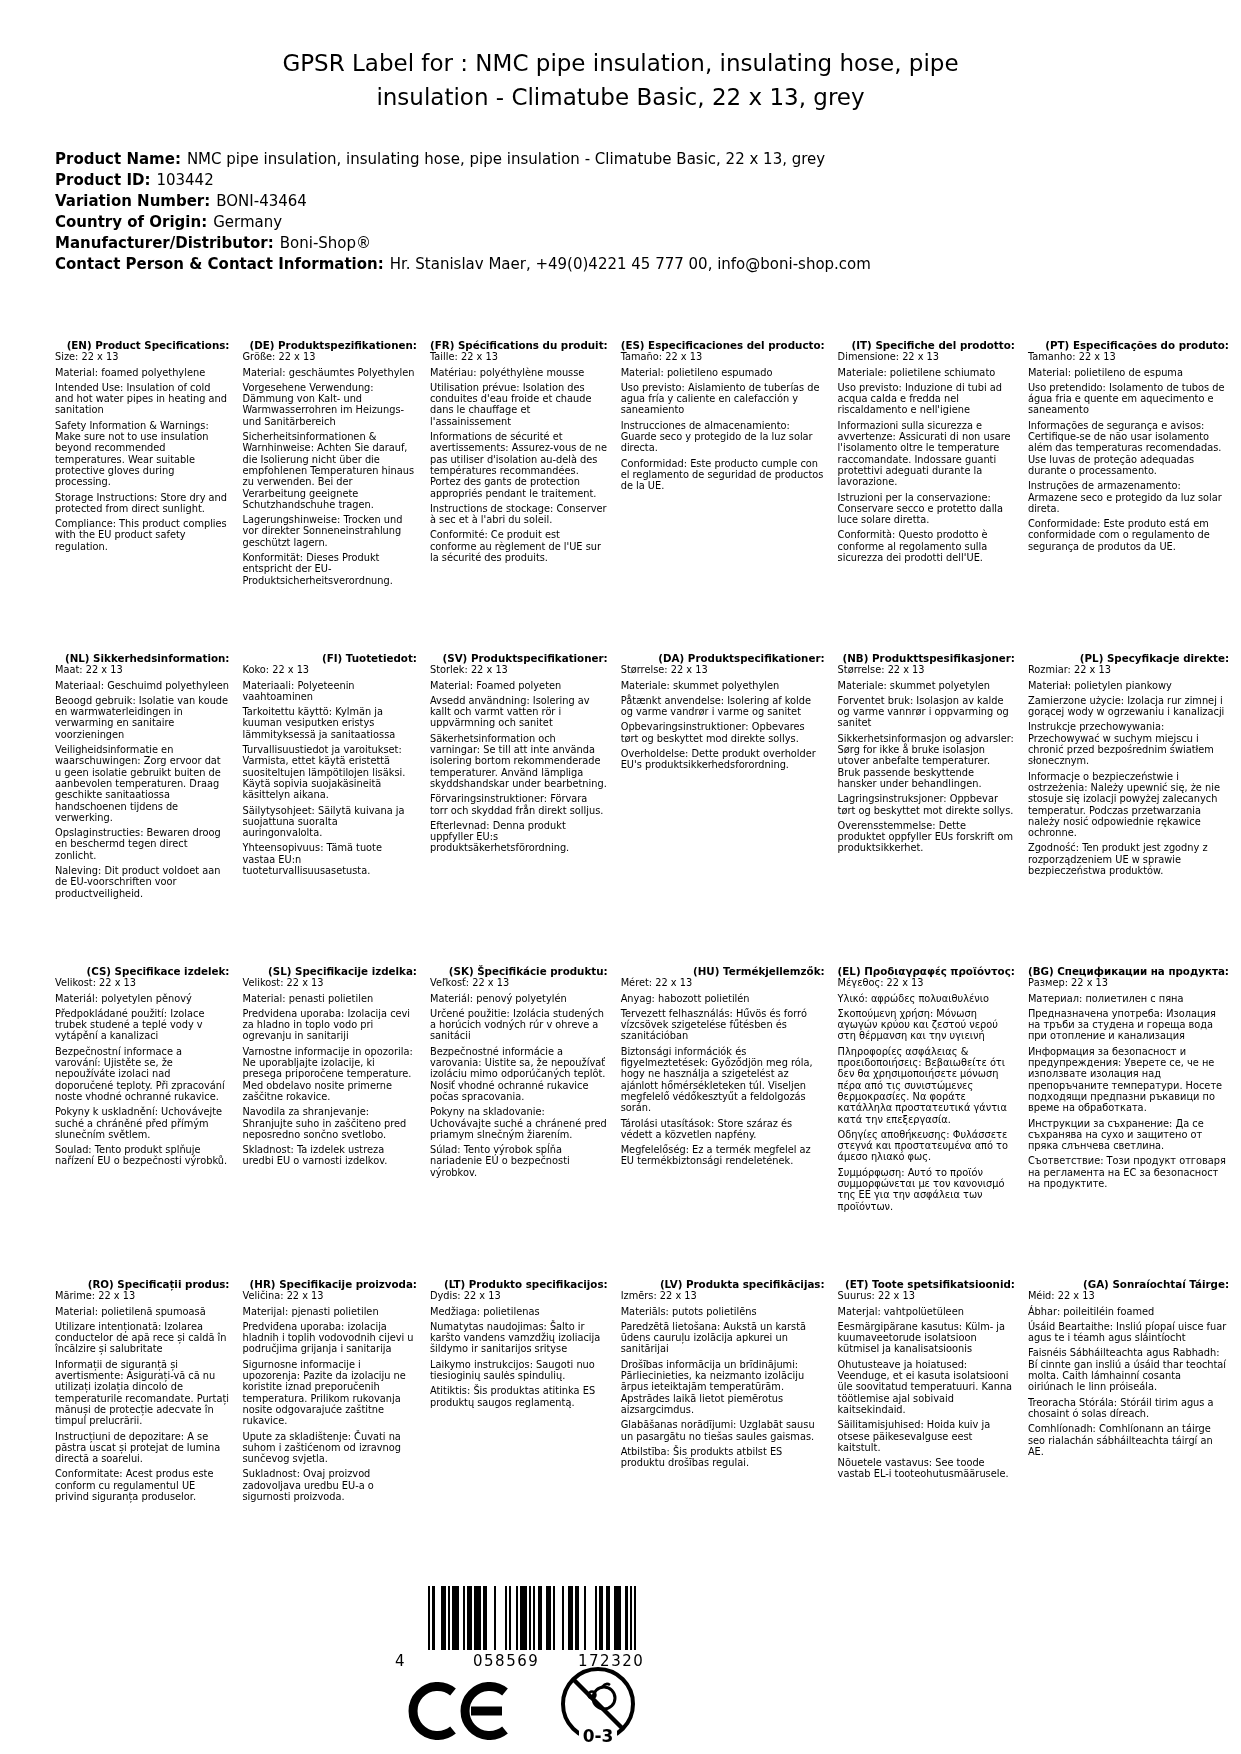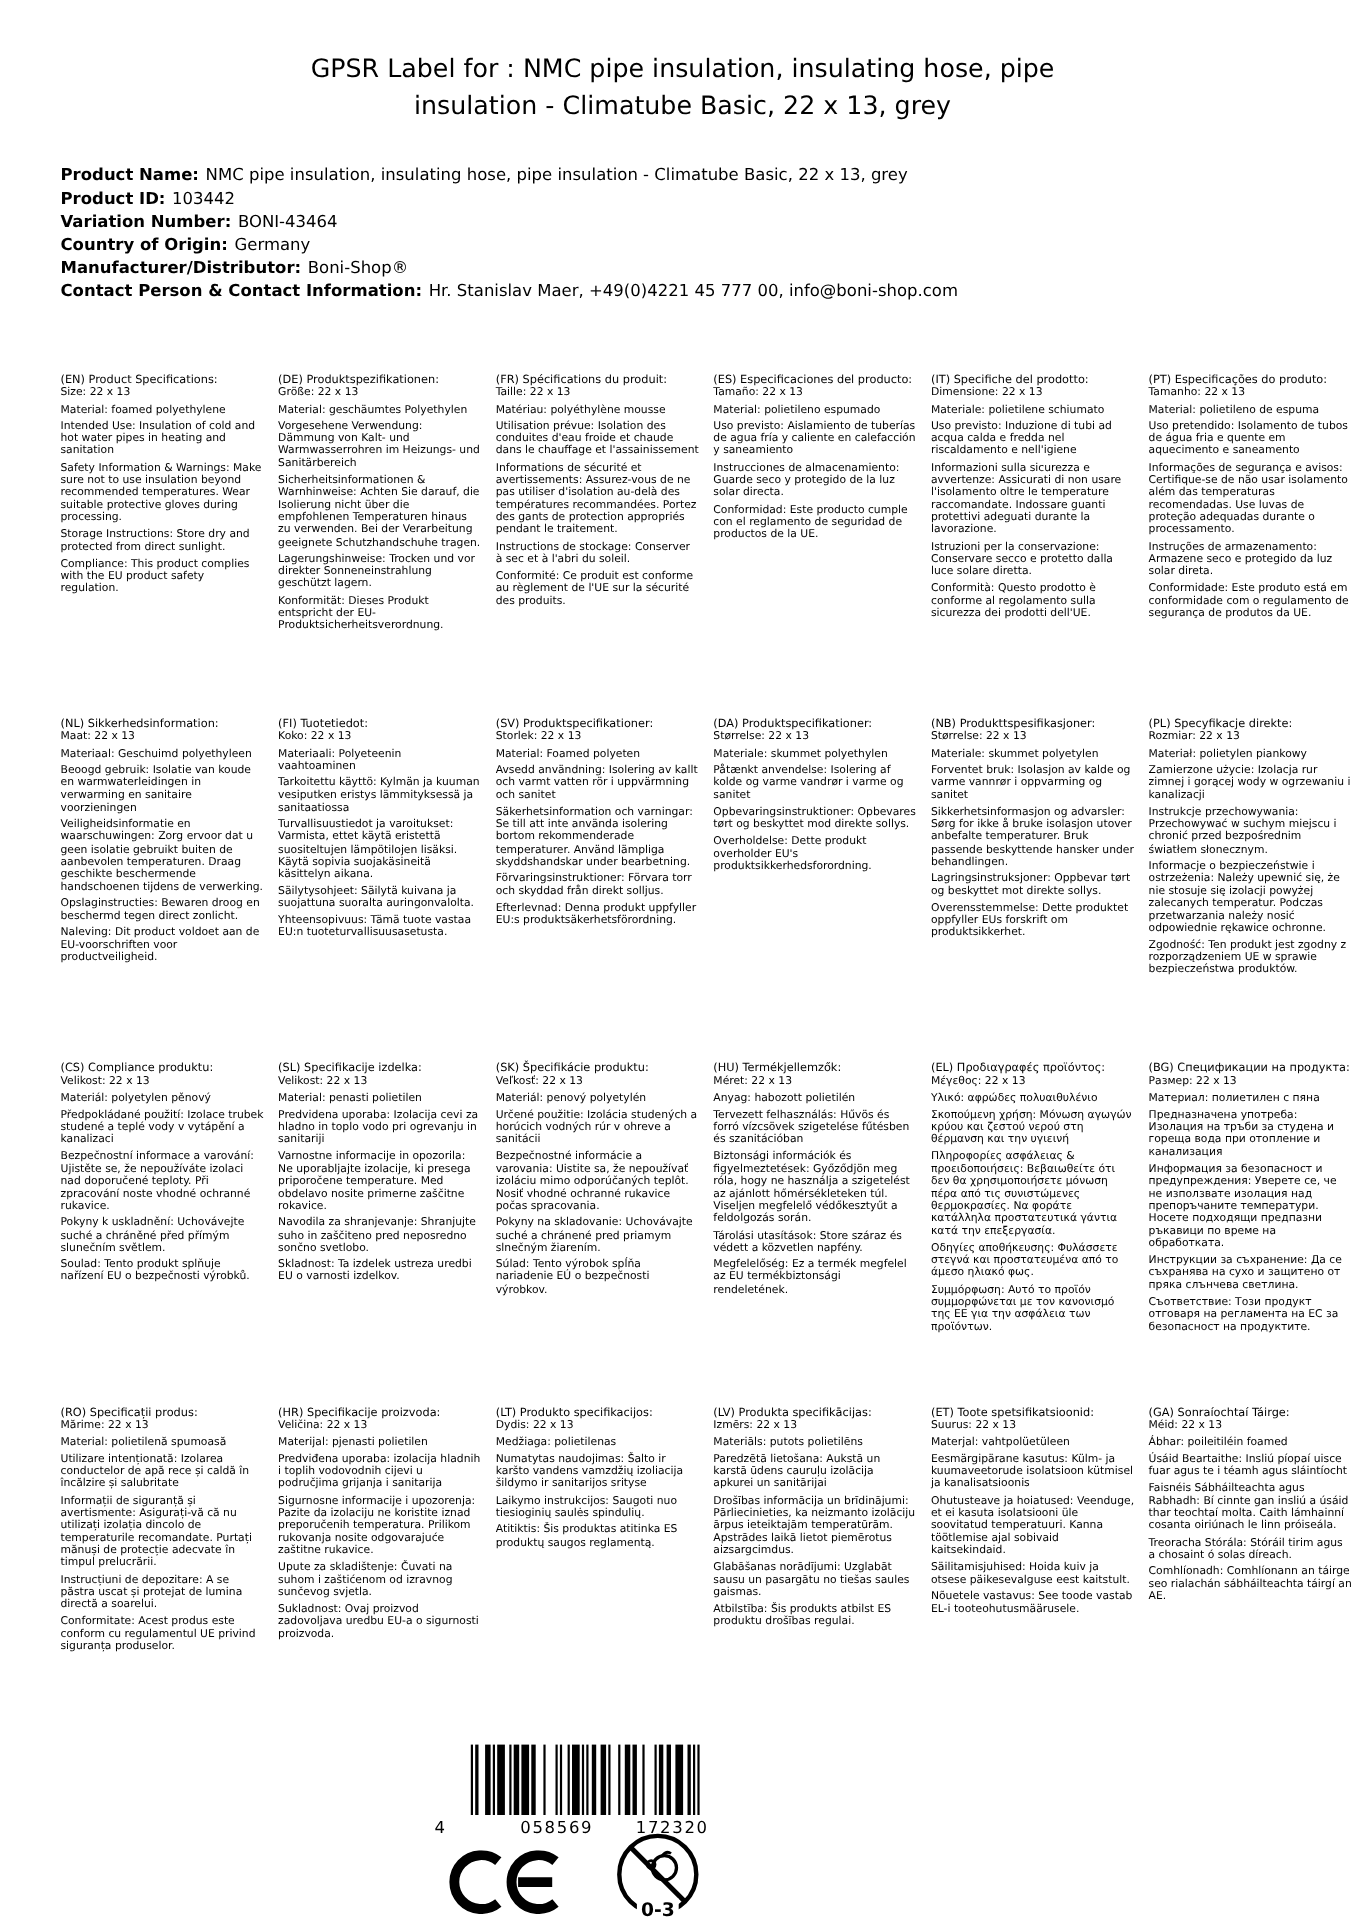--- a/index.html
+++ b/index.html
@@ -6,21 +6,21 @@
   .page{position:relative;width:1241px;height:1754px;background:#ffffff;margin:0 auto;
         font-family:"DejaVu Sans",sans-serif;color:#000;overflow:hidden;}
   .title{position:absolute;top:46px;left:0;width:100%;text-align:center;
          font-size:23px;font-weight:normal;line-height:34px;}
   .info{position:absolute;left:55px;top:150px;font-size:15px;line-height:19px;}
   .irow{margin-bottom:2px;white-space:nowrap;}
   .irow b{margin-right:6px;}
   .grid{position:absolute;left:55px;top:340px;width:1174px;display:grid;
         grid-template-columns:repeat(6,1fr);column-gap:13px;grid-auto-rows:313px;}
   .block{font-size:9.8px;line-height:11.3px;}
-  .block h3{font-size:10.3px;margin:0;font-weight:normal;white-space:nowrap;}
+  .block h3{font-size:10.3px;margin:0;font-weight:bold;white-space:nowrap;text-align:right;}
   .block p{margin:0 0 4px 0;}
   .barcode{position:absolute;left:428px;top:1586px;height:64px;display:flex;align-items:stretch;}
   .barcode div{height:100%;}
   .ean{position:absolute;left:395px;top:1652px;width:260px;height:18px;
        font-size:15px;letter-spacing:1.5px;}
   .ean span{position:absolute;top:0;}
   .ean .d1{left:0;}
   .ean .d2{left:78px;}
   .ean .d3{left:183px;}
   .ce{position:absolute;left:405px;top:1682px;}
@@ -175,21 +175,21 @@
       <div class="block">
         <h3>(NL) Sikkerhedsinformation:</h3>
         <div>
 
             <p>Maat: 22 x 13</p>
 
             <p>Materiaal: Geschuimd polyethyleen</p>
 
             <p>Beoogd gebruik: Isolatie van koude en warmwaterleidingen in verwarming en sanitaire voorzieningen</p>
 
-            <p>Veiligheidsinformatie en waarschuwingen: Zorg ervoor dat u geen isolatie gebruikt buiten de aanbevolen temperaturen. Draag geschikte beschermende handschoenen tijdens de verwerking.</p>
+            <p>Veiligheidsinformatie en waarschuwingen: Zorg ervoor dat u geen isolatie gebruikt buiten de aanbevolen temperaturen. Draag geschikte sanitaatiossa handschoenen tijdens de verwerking.</p>
 
             <p>Opslaginstructies: Bewaren droog en beschermd tegen direct zonlicht.</p>
 
             <p>Naleving: Dit product voldoet aan de EU-voorschriften voor productveiligheid.</p>
           </div>
       </div>
 
       <div class="block">
         <h3>(FI) Tuotetiedot:</h3>
         <div>
@@ -273,21 +273,21 @@
 
             <p>Instrukcje przechowywania: Przechowywać w suchym miejscu i chronić przed bezpośrednim światłem słonecznym.</p>
 
             <p>Informacje o bezpieczeństwie i ostrzeżenia: Należy upewnić się, że nie stosuje się izolacji powyżej zalecanych temperatur. Podczas przetwarzania należy nosić odpowiednie rękawice ochronne.</p>
 
             <p>Zgodność: Ten produkt jest zgodny z rozporządzeniem UE w sprawie bezpieczeństwa produktów.</p>
           </div>
       </div>
 
       <div class="block">
-        <h3>(CS) Compliance produktu:</h3>
+        <h3>(CS) Specifikace izdelek:</h3>
         <div>
 
             <p>Velikost: 22 x 13</p>
 
             <p>Materiál: polyetylen pěnový</p>
 
             <p>Předpokládané použití: Izolace trubek studené a teplé vody v vytápění a kanalizaci</p>
 
             <p>Bezpečnostní informace a varování: Ujistěte se, že nepoužíváte izolaci nad doporučené teploty. Při zpracování noste vhodné ochranné rukavice.</p>
 

